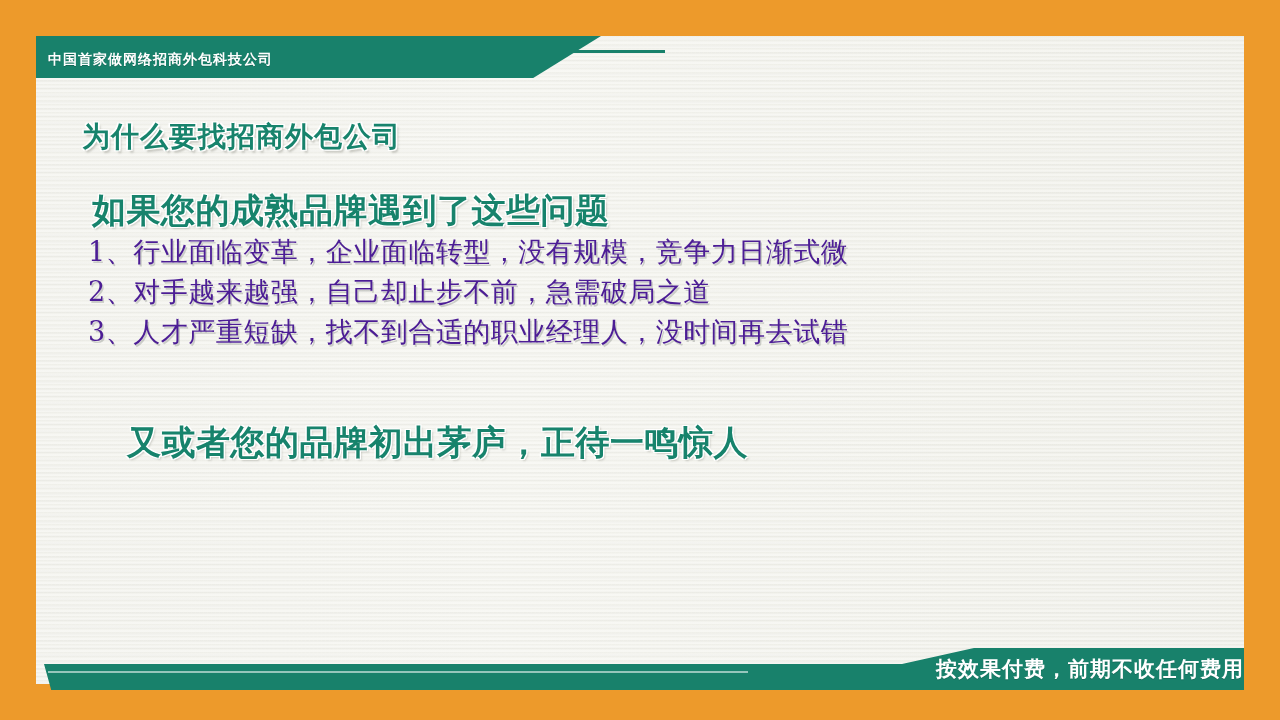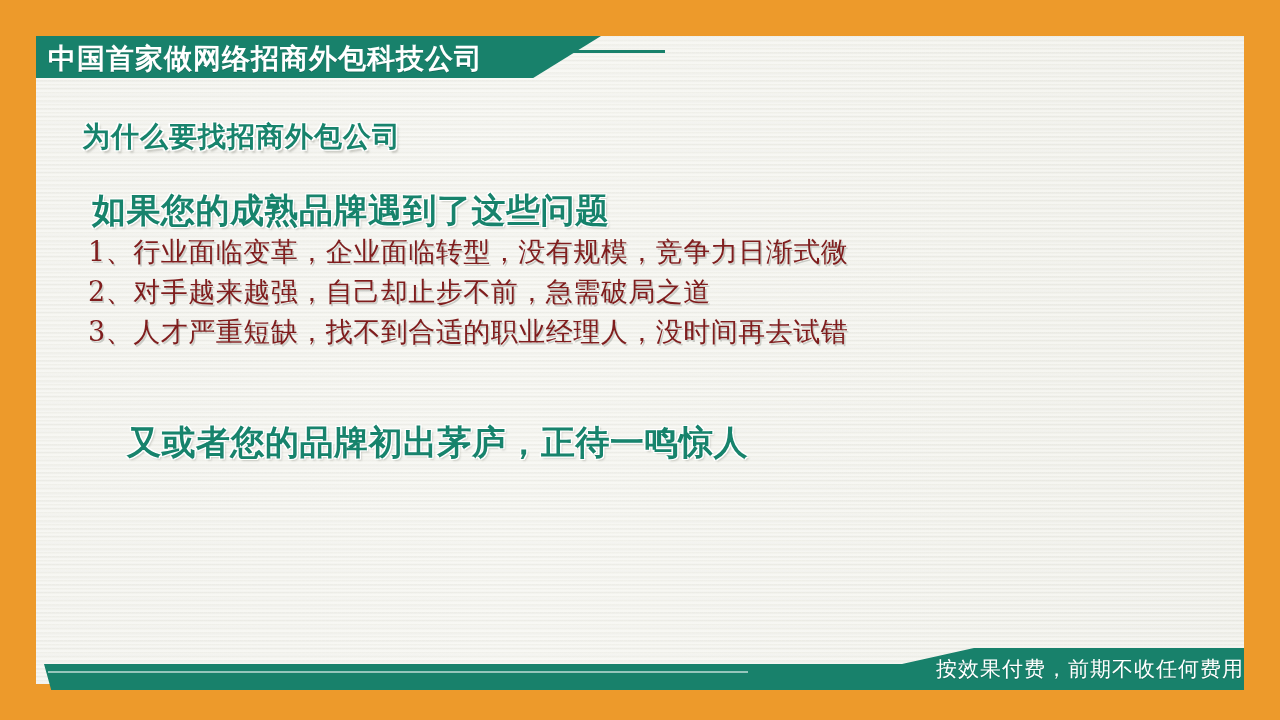--- a/index.html
+++ b/index.html
@@ -58,21 +58,21 @@
     clip-path: polygon(0 0, 100% 0, 88% 100%, 0 100%);
   }
   .header-band-title {
     position: absolute;
     left: 48px;
     top: 44px;
     width: 470px;
     height: 30px;
     line-height: 30px;
     color: #ffffff;
-    font-size: 28px;
+    font-size: 14px;
     font-weight: bold;
     letter-spacing: 1px;
     white-space: nowrap;
     text-shadow: 0 1px 0 rgba(0,0,0,0.18);
   }
   .header-rule {
     position: absolute;
     left: 545px;
     top: 50px;
     width: 120px;
@@ -130,21 +130,21 @@
     position: absolute;
     left: 88px;
   }
   #bullet-list-1 { top: 232px; }
   #bullet-list-2 { top: 474px; }
 
   .bullet-item {
     font-family: "DejaVu Serif", "Liberation Serif", serif;
     font-size: 27px;
     line-height: 40px;
-    color: #7f1d1d;
+    color: #4c1d95;
     white-space: nowrap;
     letter-spacing: 0.5px;
     text-shadow: 1.5px 1.5px 0.5px rgba(110,115,110,0.30);
   }
 
   
   .footer-band {
     position: absolute;
     left: 44px;
     top: 648px;
@@ -159,21 +159,21 @@
     top: 671px;
     width: 700px;
     height: 2px;
     background: rgba(255,255,255,0.55);
   }
   .footer-text {
     position: absolute;
     right: 36px;
     top: 655px;
     font-size: 21px;
-    font-weight: normal;
+    font-weight: bold;
     color: #ffffff;
     letter-spacing: 1px;
     white-space: nowrap;
     text-shadow: 0 1px 0 rgba(0,0,0,0.15);
     text-align: right;
   }
 </style>
 </head>
 <body>
 

